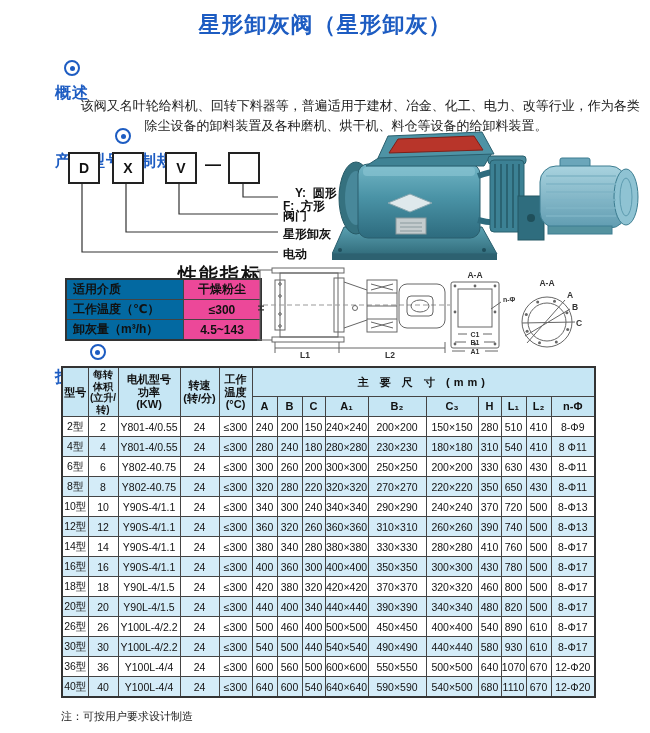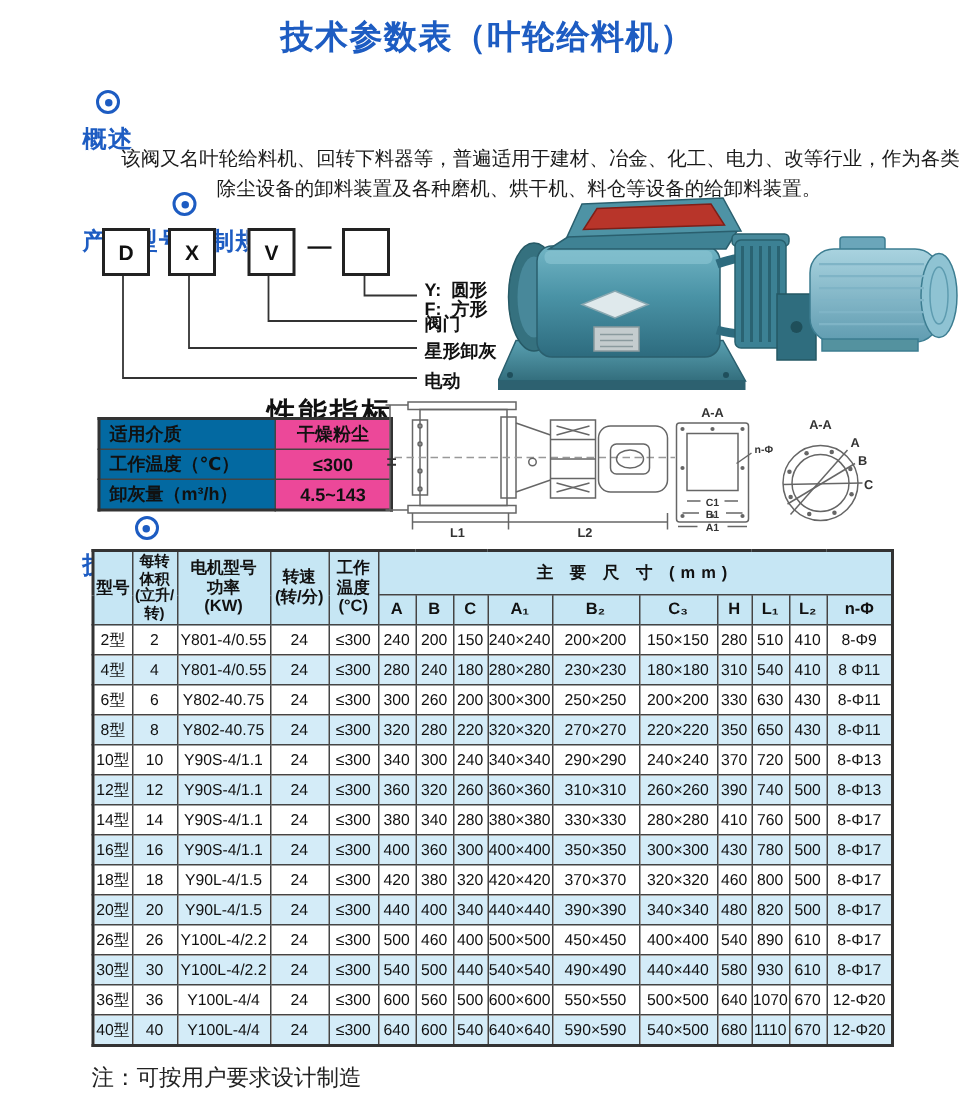--- a/index.html
+++ b/index.html
@@ -36,33 +36,33 @@
   
   .tech-table{position:absolute;left:61px;top:366px;width:533px;border-collapse:collapse;
               border:2px solid #333;table-layout:fixed;}
   .tech-table th{border:1px solid #444;background:#c6e6f4;font-size:11px;font-weight:bold;
                  color:#111;white-space:pre-line;line-height:1.15;padding:1px 0;}
   .tech-table thead tr:first-child th{height:26px;}
   .tech-table td{border:1px solid #444;height:19px;font-size:10.5px;color:#111;
                  text-align:center;padding:0;overflow:hidden;white-space:nowrap;}
   .tech-table tbody tr:nth-child(even){background:#d4ecf8;}
   .hdr-dims{letter-spacing:4px;}
-  .note{position:absolute;left:61px;top:709px;font-size:15px;color:#222;}
+  .note{position:absolute;left:61px;top:709px;font-size:11px;color:#222;}
   
   .photo-svg{position:absolute;left:332px;top:124px;}
   .draw-svg{position:absolute;left:255px;top:256px;}
   .draw-svg text{font-size:8.5px;font-weight:bold;fill:#333;font-family:"Liberation Sans",sans-serif;}
   .draw-svg .dim-sm{font-size:7px;}
 </style>
 </head>
 <body>
 
 <div class="page">
 
-  <h1 class="title">技术参数表（叶轮给料机）</h1>
+  <h1 class="title">星形卸灰阀（星形卸灰）</h1>
 
   <div class="sec-head" style="top:60px;">
     <span class="bullseye"></span>
     <span class="sec-title">概述</span>
   </div>
   <p class="overview">该阀又名叶轮给料机、回转下料器等，普遍适用于建材、冶金、化工、电力、改等行业，作为各类除尘设备的卸料装置及各种磨机、烘干机、料仓等设备的给卸料装置。</p>
 
   <div class="sec-head" style="top:128px;">
     <span class="bullseye"></span>
     <span class="sec-title">产品型号编制规则</span>
@@ -74,21 +74,21 @@
       <polyline points="66,30 66,82 218,82"></polyline>
       <polyline points="119,30 119,64 218,64"></polyline>
       <polyline points="183,30 183,47 218,47"></polyline>
     </g>
   </svg>
   <div class="mbox" style="left:68px;">D</div>
   <div class="mbox" style="left:112px;">X</div>
   <div class="mbox" style="left:165px;">V</div>
   <div class="mdash">—</div>
   <div class="mbox" style="left:228px;"></div>
-  <span class="dlabel" style="top:185px;">Y:  圆形</span>
+  <span class="dlabel" style="top:185px;margin-left:12px;">Y:  圆形</span>
   <span class="dlabel" style="top:198px;">F:  方形</span>
   <span class="dlabel" style="top:208px;">阀门</span>
   <span class="dlabel" style="top:226px;">星形卸灰</span>
   <span class="dlabel" style="top:246px;">电动</span>
 
   <svg class="photo-svg" width="315" height="140" viewBox="0 0 315 140">
     <defs>
       <linearGradient id="gBody" x1="0" y1="0" x2="0" y2="1">
         <stop offset="0" stop-color="#72b5c5"></stop>
           <stop offset="0.45" stop-color="#4a93a6"></stop>

